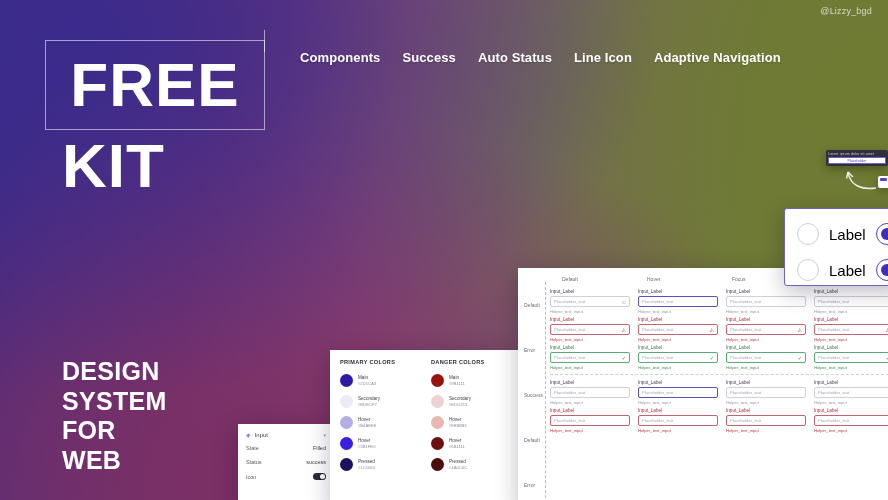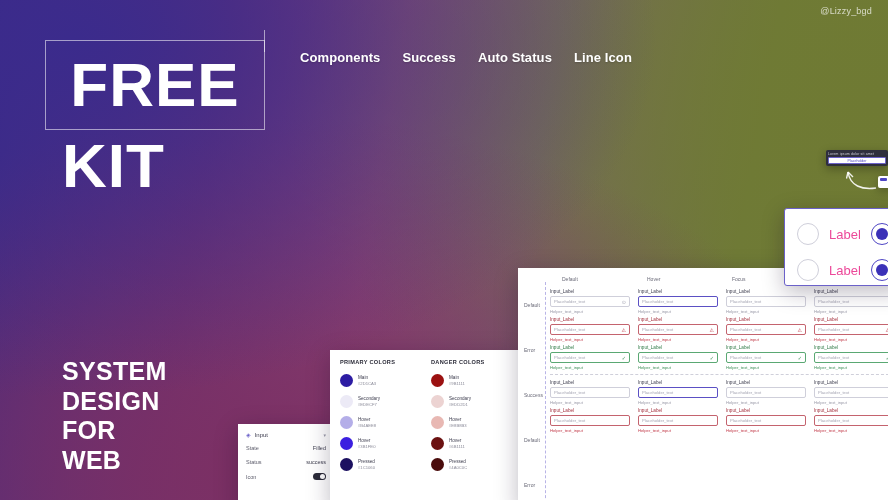--- a/index.html
+++ b/index.html
@@ -101,52 +101,53 @@
   .t-error .fm-label { color:#a3303d; } .t-error .fm-input { border-color:#c4636e; } .t-error .fm-help { color:#c23b4a; } .t-error .ic { color:#c23b4a; }
   .t-success .fm-label { color:#2f7a46; } .t-success .fm-input { border-color:#5aa873; } .t-success .fm-help { color:#3f9159; } .t-success .ic { color:#3f9159; }
   .fm-divider { height:1px; border-top:1px dashed #cfcfda; margin:4px 4px 2px 4px; }
 
   
   #radio-card { left:784px; top:208px; width:120px; height:78px; padding:14px 12px; border:1px solid #6b61c9; border-radius:3px; }
   .radio-row { display:flex; align-items:center; gap:10px; margin-bottom:14px; }
   .radio { width:22px; height:22px; border-radius:50%; border:1.6px solid #cfcfda; flex:none; }
   .radio.sel { border-color:#4f46c4; display:flex; align-items:center; justify-content:center; }
   .radio.sel:after { content:""; width:12px; height:12px; border-radius:50%; background:#3b31b8; }
-  .radio-label { font-size:13px; color:#ec4899; }
+  .radio-label { font-size:15px; color:#000000; }
 
   
   #tooltip-bar { left:826px; top:150px; width:62px; height:16px; background:#2f2f3d; border-radius:2px; padding:2px; box-shadow:0 3px 10px rgba(0,0,0,.3); }
   #tooltip-bar .tb-top { font-size:3.4px; color:#cfcfda; letter-spacing:.2px; white-space:nowrap; overflow:hidden; }
   #tooltip-bar .tb-field { margin-top:1px; height:7px; background:#fff; border:1px solid #6b61c9; border-radius:1px; display:flex; align-items:center; justify-content:center; font-size:3.6px; color:#4f46c4; }
   .arrow-svg { position:absolute; left:846px; top:168px; }
   .mini-chip { position:absolute; left:878px; top:176px; width:14px; height:12px; background:#fff; border-radius:2px; box-shadow:0 3px 10px rgba(0,0,0,.25); }
   .mini-chip:after { content:""; position:absolute; left:2px; top:2px; width:7px; height:3px; background:#4f46c4; border-radius:1px; }
 </style>
 </head>
 <body>
 
 <div class="watermark">@Lizzy_bgd</div>
 
 <nav class="nav">
   <div class="nav-item">Components</div>
   <div class="nav-item">Success</div>
   <div class="nav-item">Auto Status</div>
   <div class="nav-item">Line Icon</div>
+  <div class="nav-item">Adaptive Navigation</div>
 </nav>
 
 <div class="free-tick"></div>
 <div class="free-box">
   <span class="free-text">FREE</span>
 </div>
 <div class="uikit">
   <div>KIT</div>
 </div>
 <div class="subhead">
+  <div>DESIGN</div>
   <div>SYSTEM</div>
-  <div>DESIGN</div>
   <div>FOR</div>
   <div>WEB</div>
 </div>
 
 <div class="card" id="props-panel">
   <div class="props-head">
     <span class="glyph">◈</span>
     <span>Input</span>
     <span class="caret">▾</span>
   </div>

